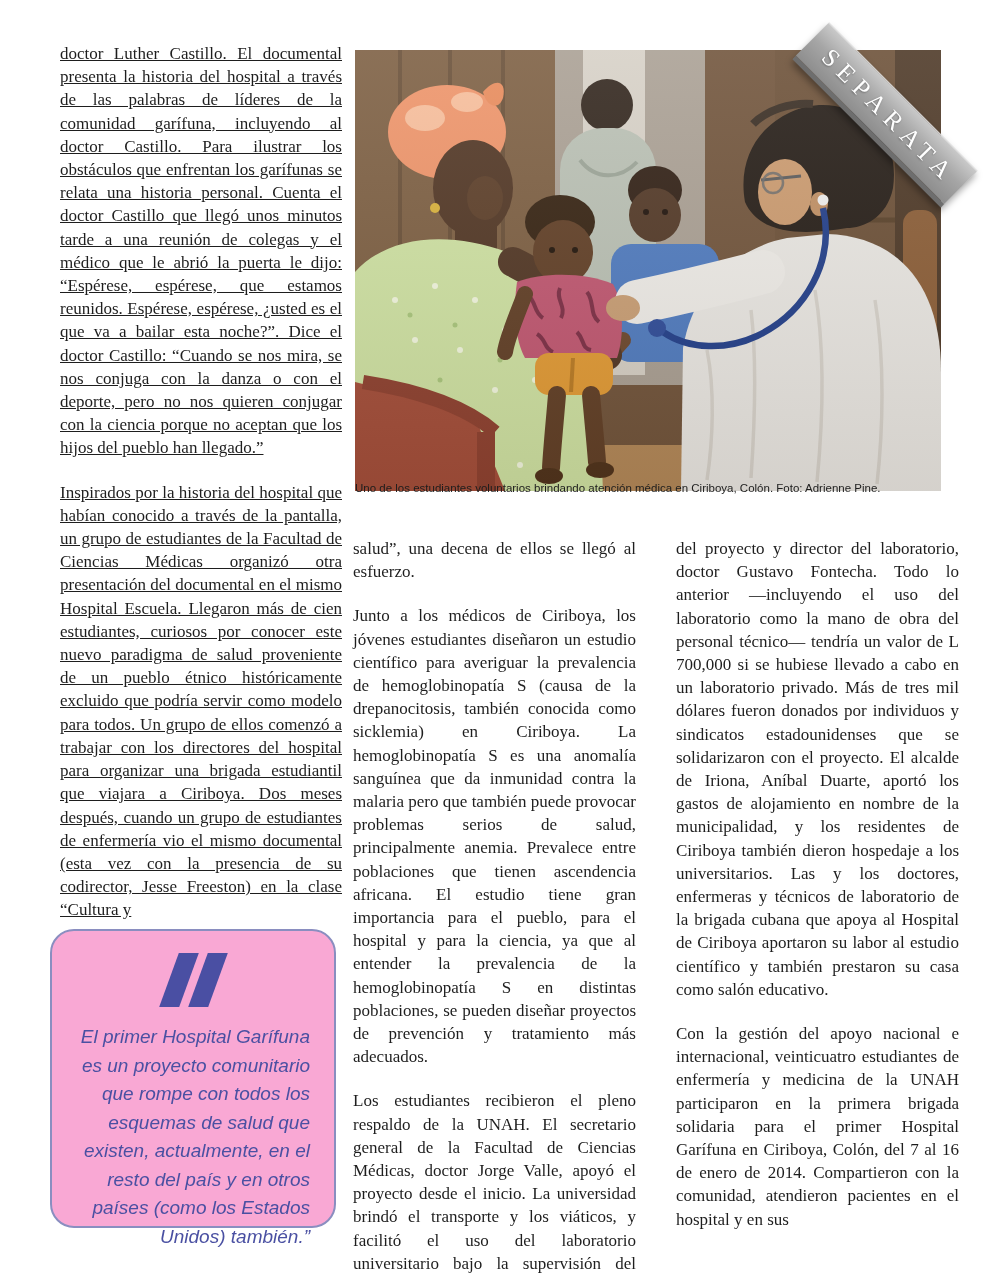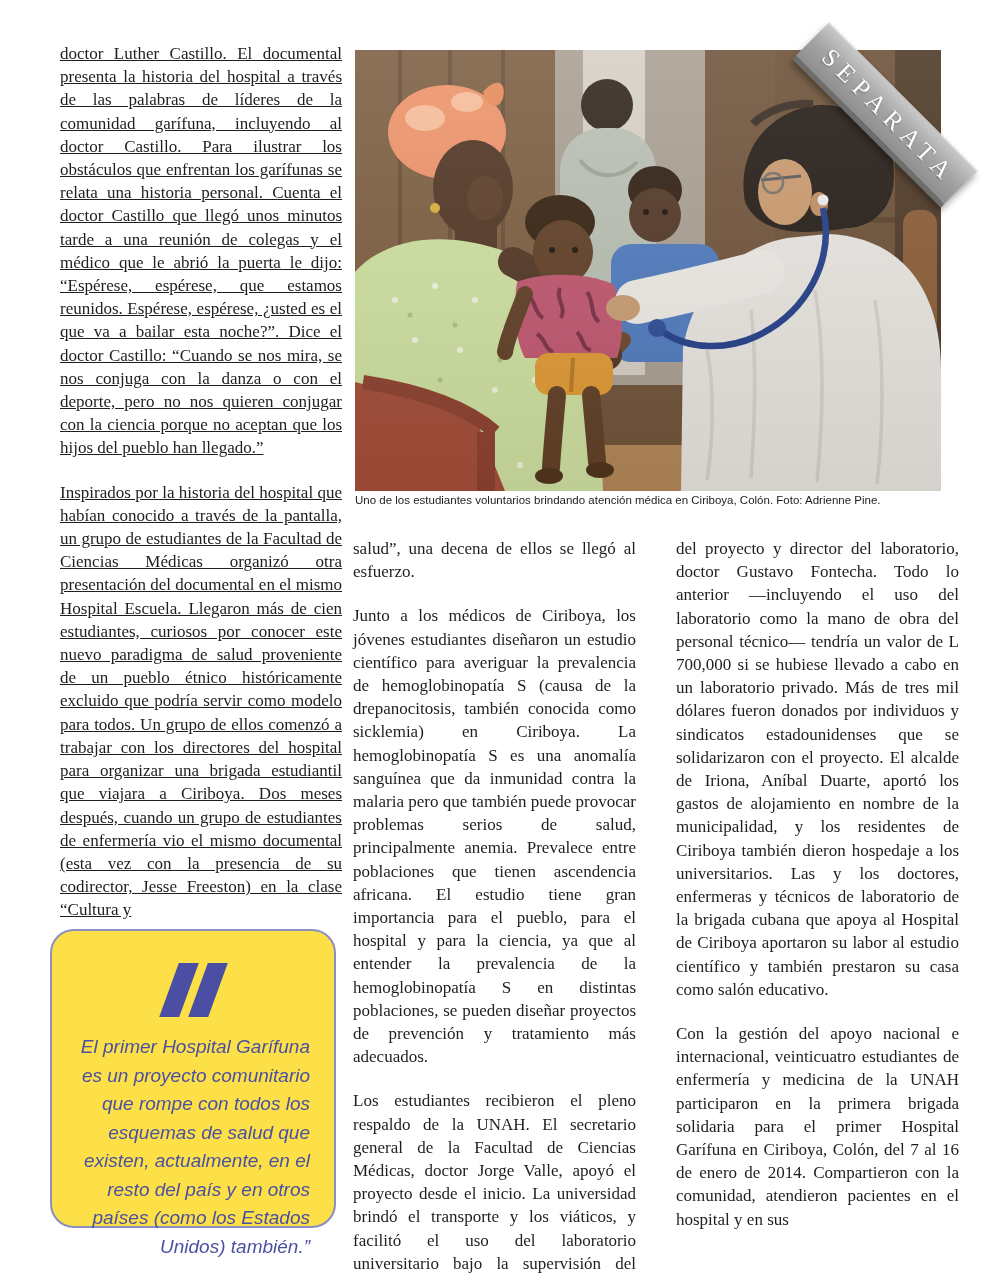--- a/index.html
+++ b/index.html
@@ -53,36 +53,36 @@
     color: #ffffff;
     letter-spacing: 7px;
     text-indent: 7px;
     text-shadow: 0 1px 2px rgba(0,0,0,0.35);
     white-space: nowrap;
   }
 
   
   .caption {
     position: absolute;
-    left: 355px; top: 494px; width: 586px;
+    left: 355px; top: 482px; width: 586px;
     font-family: "Liberation Sans", sans-serif;
     font-size: 11.5px;
     color: #1d1d1d;
   }
 
   
   .pull-quote {
     position: absolute;
     left: 50px; top: 929px;
     width: 286px; height: 299px;
     box-sizing: border-box;
-    background: #fde047;
+    background: #f9a8d4;
     border: 2px solid #8a8ec0;
     border-radius: 24px;
-    padding: 32px 24px 0 24px;
+    padding: 22px 24px 0 24px;
   }
   .quote-mark {
     display: flex;
     justify-content: center;
     gap: 9px;
     height: 56px;
     margin-bottom: 14px;
   }
   .quote-mark .qbar {
     display: block;

